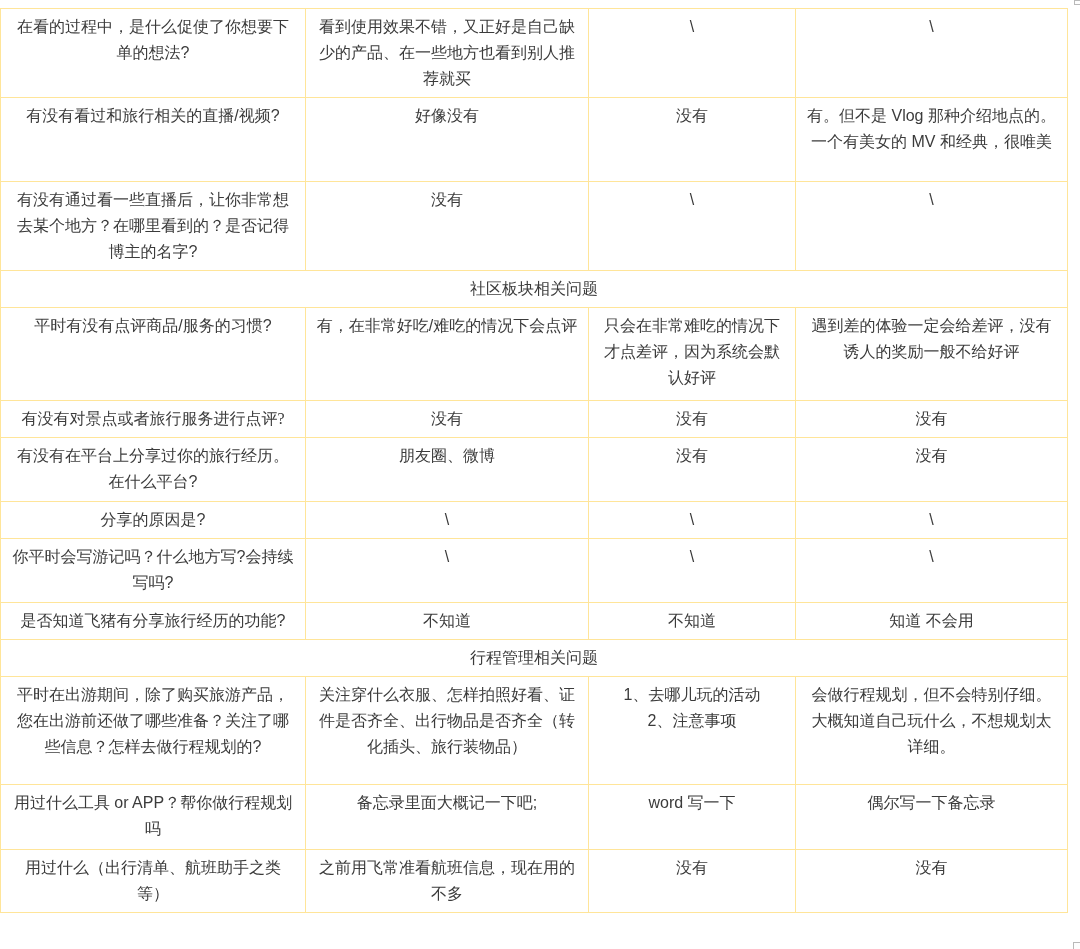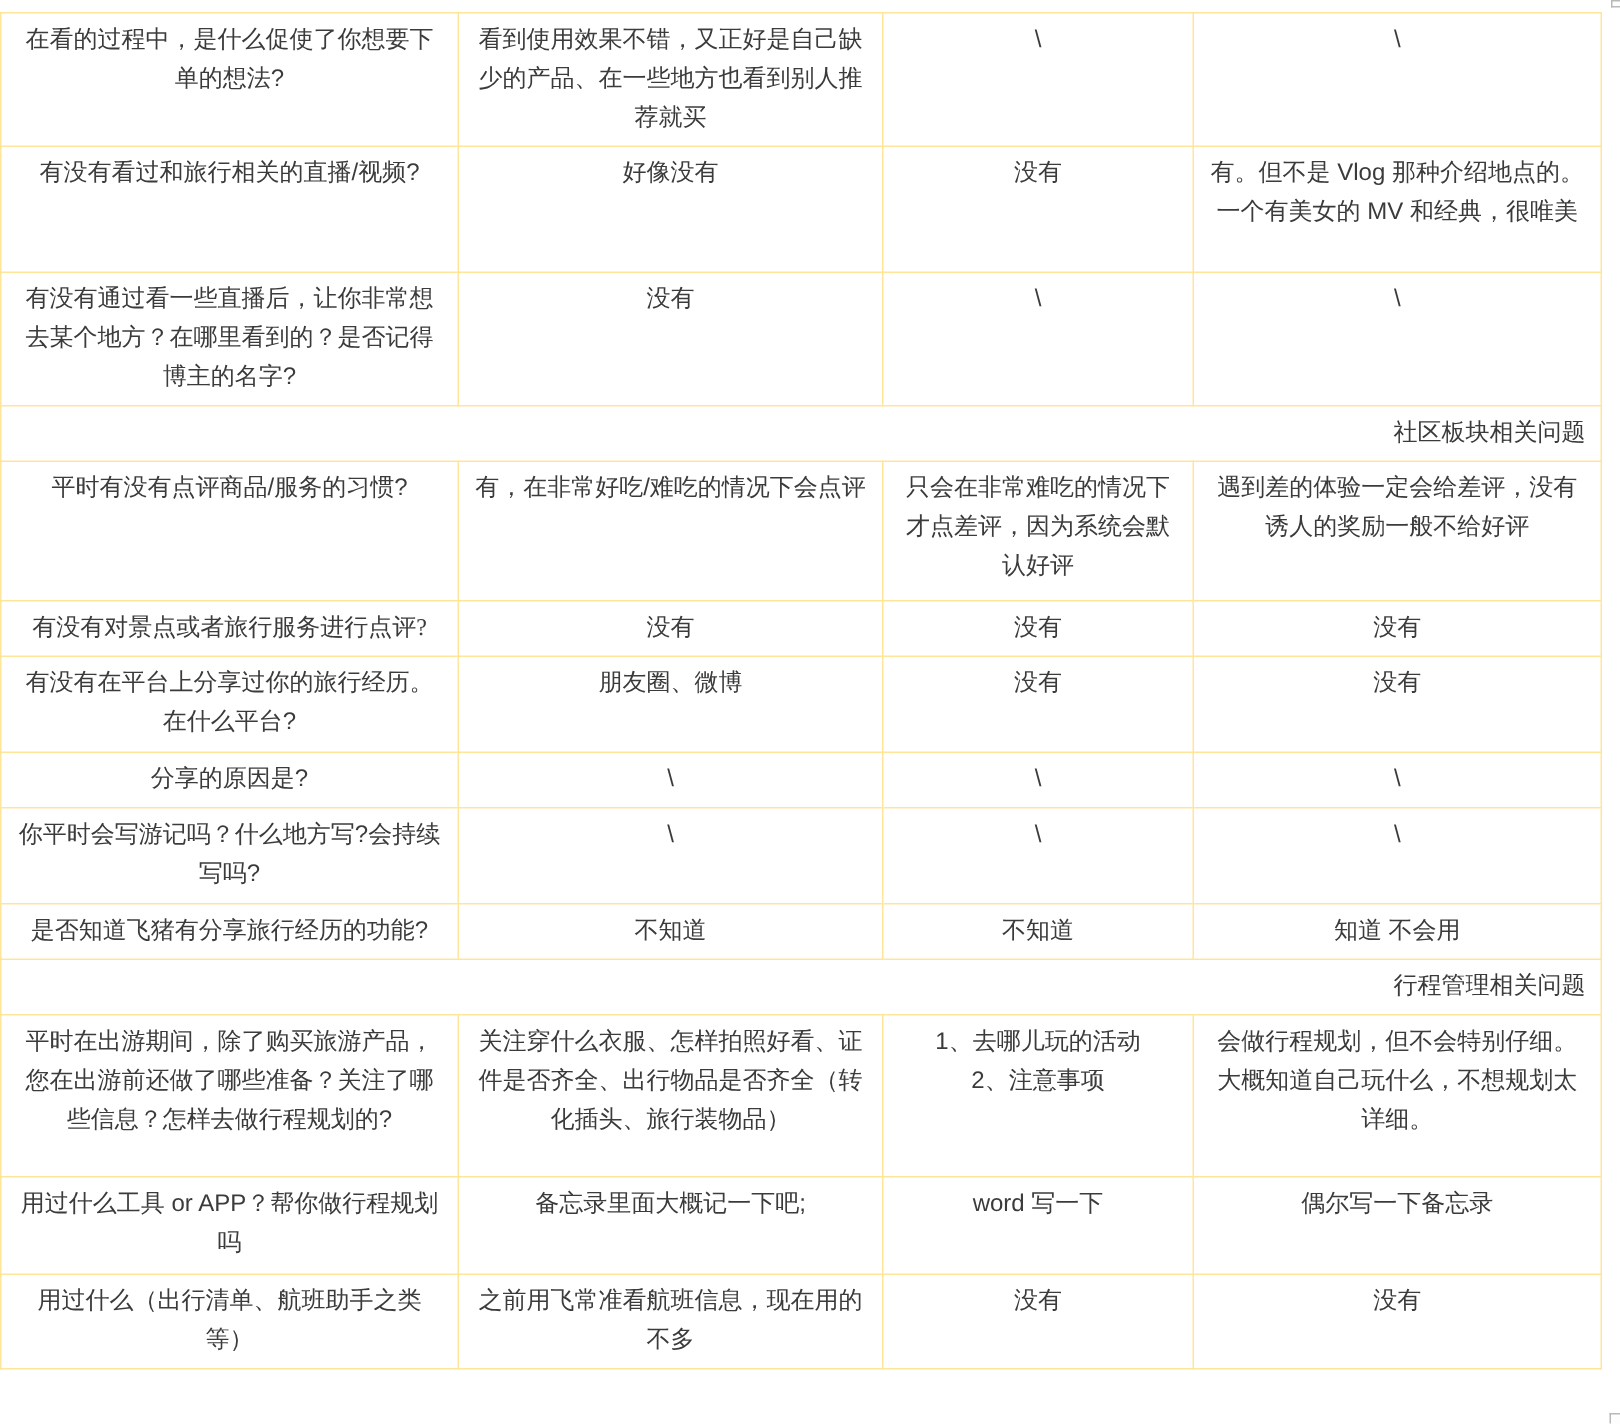--- a/index.html
+++ b/index.html
@@ -29,21 +29,21 @@
     font-size:16px;
     line-height:26px;
     color:var(--text);
     white-space:pre-line;
     word-break:break-word;
     overflow:hidden;
   }
   td.question{text-align:center;}
   td.answer{text-align:center;}
   td.section{
-    text-align:right;
+    text-align:center;
     font-size:16px;
     white-space:normal;
   }
   .handle{
     position:absolute;
     border:1px solid #b9b9b9;
     background:#fdfdfd;
     box-sizing:border-box;
   }
   .handle.top-right{left:1074px;top:0;width:6px;height:5px;border-right:none;}

